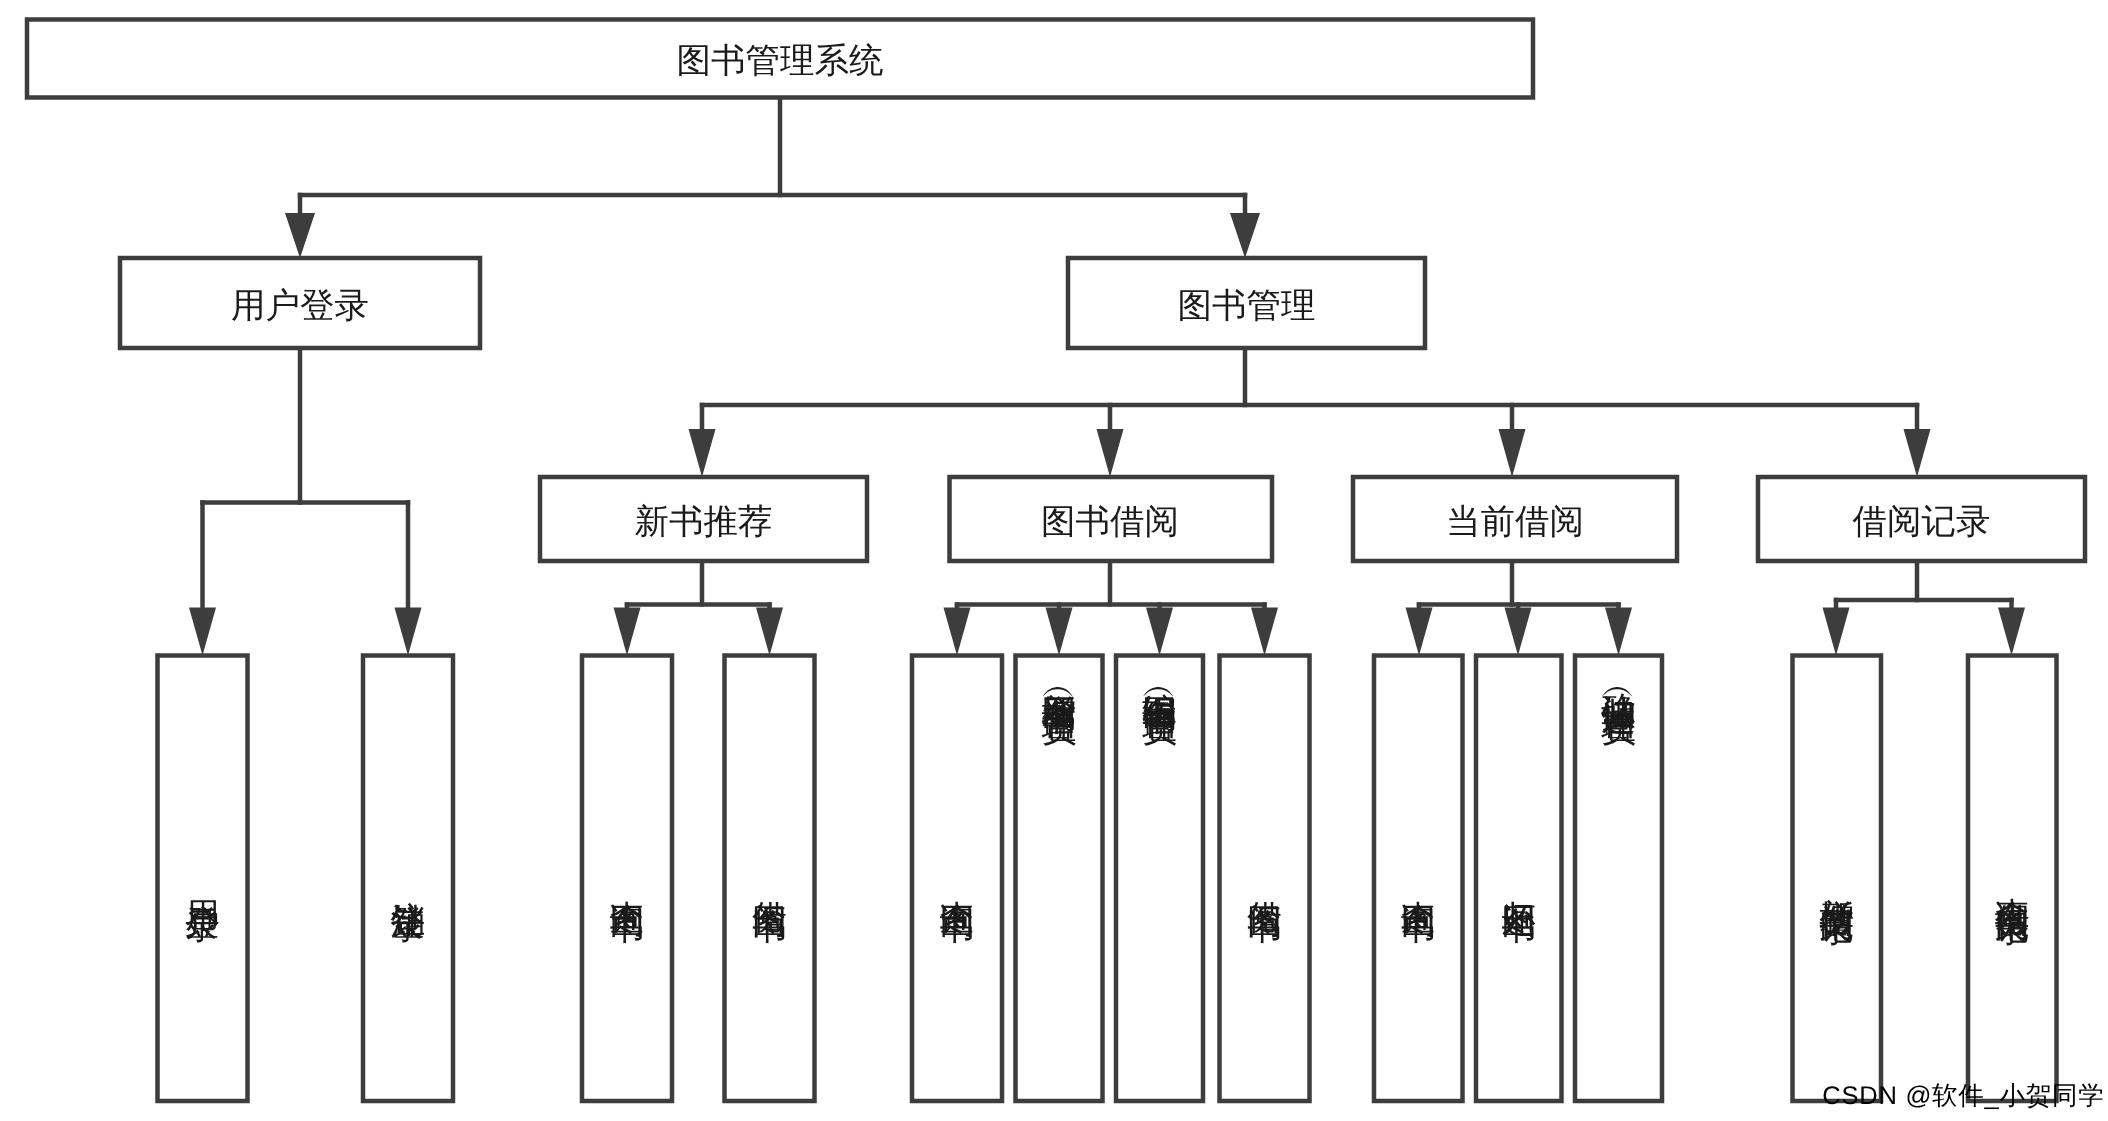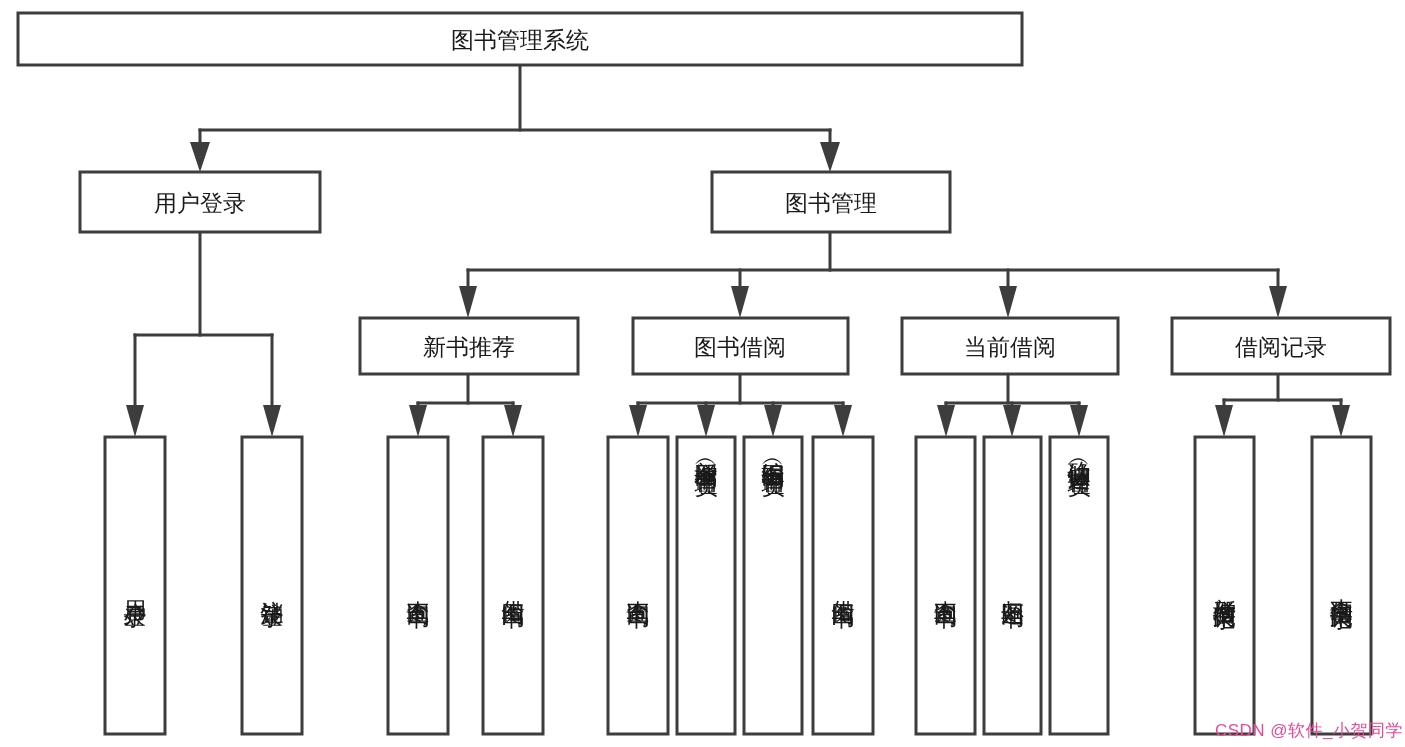--- a/index.html
+++ b/index.html
@@ -66,21 +66,21 @@
     justify-content: center;
     text-align: center;
     pointer-events: none;
   }
   .watermark {
     position: absolute;
     right: 8px;
     bottom: 5px;
     font-family: "Liberation Sans", "DejaVu Sans", sans-serif;
     font-size: 17px;
-    color: #ec4899;
+    color: #000000;
     letter-spacing: 0.5px;
     user-select: none;
   }
 </style>
 </head>
 <body>
 
 <div id="diagram-root">
 
   <svg id="tree-svg" viewBox="0 0 1405 747">

